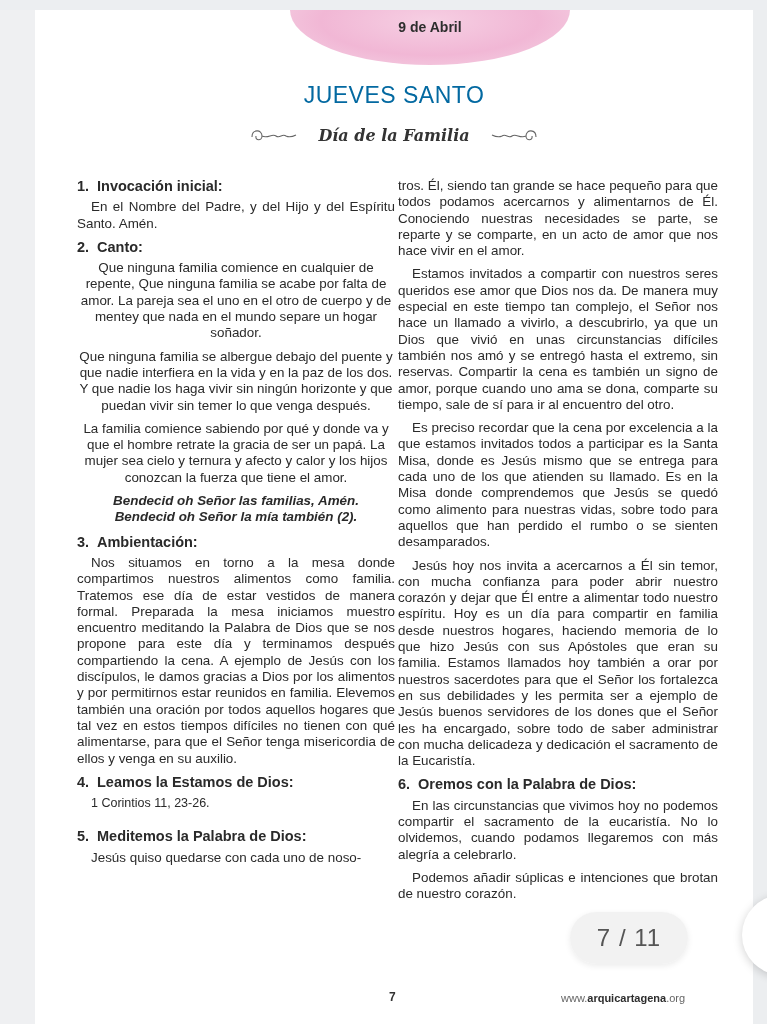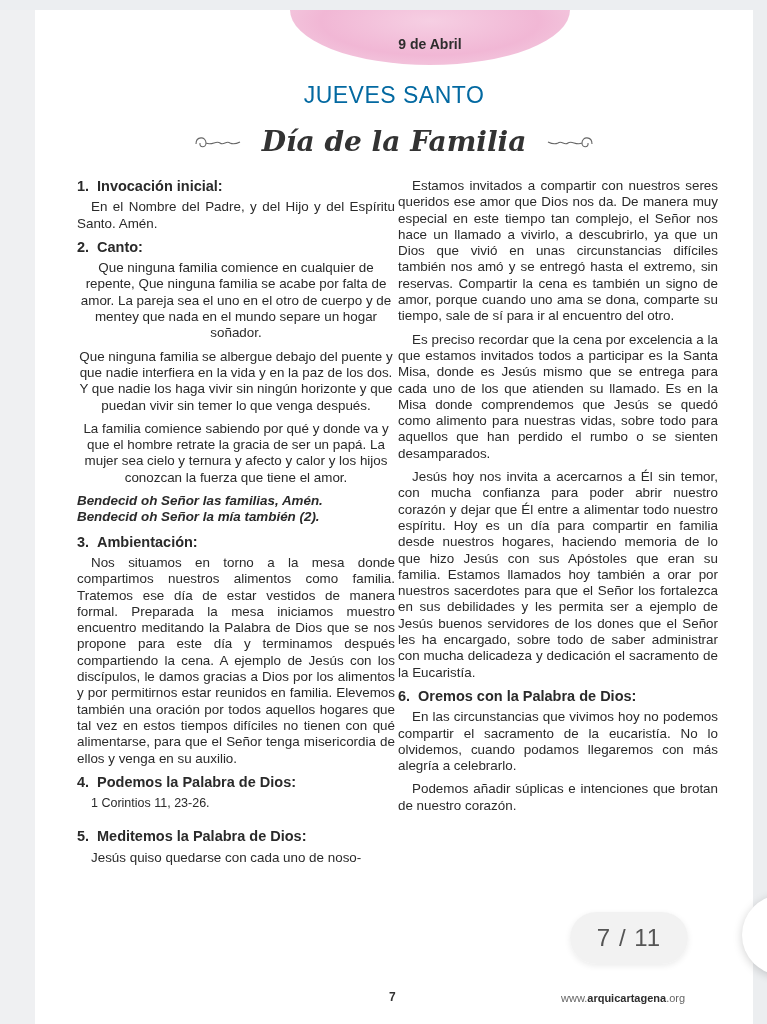--- a/index.html
+++ b/index.html
@@ -9,49 +9,49 @@
   .page {
     position: absolute; left: 35px; top: 10px; width: 718px; height: 1014px;
     background: #ffffff;
   }
   .date-banner {
     position: absolute; left: 255px; top: 0px; width: 280px; height: 55px;
     background: radial-gradient(ellipse at 50% 20%, #f6cfe3 0%, #f1b7d5 55%, #f5d6e6 100%);
     border-bottom-left-radius: 140px 55px; border-bottom-right-radius: 140px 55px;
   }
   .date-text {
-    position: absolute; left: 0; right: 0; top: 26px; text-align: center;
+    position: absolute; left: 0; right: 0; top: 9px; text-align: center;
     font-weight: bold; font-size: 14px; color: #2d2d2d;
   }
   .title {
     position: absolute; left: 0; width: 718px; top: 72px; text-align: center;
     font-weight: normal; font-size: 23px; letter-spacing: 0.5px; color: #0369a1;
   }
   .subtitle-row {
     position: absolute; left: 0; width: 718px; top: 115px; display: flex;
     justify-content: center; align-items: center; gap: 20px;
   }
   .subtitle {
     font-family: "DejaVu Serif", serif; font-style: italic; font-weight: bold;
-    font-size: 28px; color: #333;
+    font-size: 16px; color: #333;
   }
   .flourish { width: 48px; height: 20px; }
 
   .col {
     position: absolute; top: 168px; font-size: 13.4px; line-height: 16.3px; color: #2a2a2a;
   }
   .col.left { left: 42px; width: 318px; }
   .col.right { left: 363px; width: 320px; }
 
   .h { font-weight: bold; font-size: 14.5px; margin: 0 0 5px 0; display: flex; gap: 6px; }
   .h .num { width: 14px; }
   .p { text-align: justify; text-indent: 14px; margin-bottom: 7px; }
   .p.noindent { text-indent: 0; }
   .song { text-align: center; margin-bottom: 7px; }
-  .chorus { font-weight: bold; font-style: italic; text-align: left; margin-bottom: 8px; }
+  .chorus { font-weight: bold; font-style: italic; text-align: center; margin-bottom: 8px; }
   .ref { padding-left: 14px; font-size: 12.5px; margin-bottom: 17px; }
 
   .page-num {
     position: absolute; left: 354px; top: 980px; font-weight: bold; font-size: 12px; color: #333;
   }
   .site {
     position: absolute; left: 526px; top: 982px; font-size: 11px; color: #666;
   }
   .site b { color: #2d2d2d; }
 
@@ -115,32 +115,33 @@
     </div>
 
     <div class="h">
       <span class="num">3.</span>
       <span>Ambientación:</span>
     </div>
     <p class="p">Nos situamos en torno a la mesa donde compartimos nuestros alimentos como familia. Tratemos ese día de estar vestidos de manera formal. Preparada la mesa iniciamos muestro encuentro meditando la Palabra de Dios que se nos propone para este día y terminamos después compartiendo la cena. A ejemplo de Jesús con los discípulos, le damos gracias a Dios por los alimentos y por permitirnos estar reunidos en familia. Elevemos también una oración por todos aquellos hogares que tal vez en estos tiempos difíciles no tienen con qué alimentarse, para que el Señor tenga misericordia de ellos y venga en su auxilio.</p>
 
     <div class="h">
       <span class="num">4.</span>
-      <span>Podemos la Palabra de Dios:</span>
+      <span>Leamos la Estamos de Dios:</span>
     </div>
     <p class="ref">1 Corintios  11, 23-26.</p>
 
     <div class="h">
       <span class="num">5.</span>
       <span>Meditemos la Palabra de Dios:</span>
     </div>
     <p class="p">Jesús quiso quedarse con cada uno de noso-</p>
   </div>
 
   <div class="col right">
+    <p class="p noindent">tros. Él, siendo tan grande se hace pequeño para que todos podamos acercarnos y alimentarnos de Él. Conociendo nuestras necesidades se parte, se reparte y se comparte, en un acto de amor que nos hace vivir en el amor.</p>
     <p class="p">Estamos invitados a compartir con nuestros seres queridos ese amor que Dios nos da. De manera muy especial en este tiempo tan complejo, el Señor nos hace un llamado a vivirlo, a descubrirlo, ya que un Dios que vivió en unas circunstancias difíciles también nos amó y se entregó hasta el extremo, sin reservas. Compartir la cena es también un signo de amor, porque cuando uno ama se dona, comparte su tiempo, sale de sí para ir al encuentro del otro.</p>
     <p class="p">Es preciso recordar que la cena por excelencia a la que estamos invitados todos a participar es la Santa Misa, donde es Jesús mismo que se entrega para cada uno de los que atienden su llamado. Es en la Misa donde comprendemos que Jesús se quedó como alimento para nuestras vidas, sobre todo para aquellos que han perdido el rumbo o se sienten desamparados.</p>
     <p class="p">Jesús hoy nos invita a acercarnos a Él sin temor, con mucha confianza para poder abrir nuestro corazón y dejar que Él entre a alimentar todo nuestro espíritu. Hoy es un día para compartir en familia desde nuestros hogares, haciendo memoria de lo que hizo Jesús con sus Apóstoles que eran su familia. Estamos llamados hoy también a orar por nuestros sacerdotes para que el Señor los fortalezca en sus debilidades y les permita ser a ejemplo de Jesús buenos servidores de los dones que el Señor les ha encargado, sobre todo de saber administrar con mucha delicadeza y dedicación el sacramento de la Eucaristía.</p>
 
     <div class="h">
       <span class="num">6.</span>
       <span>Oremos con la Palabra de Dios:</span>
     </div>
     <p class="p">En las circunstancias que vivimos hoy no podemos compartir el sacramento de la eucaristía. No lo olvidemos, cuando podamos llegaremos con más alegría a celebrarlo.</p>
     <p class="p">Podemos añadir súplicas e intenciones que brotan de nuestro corazón.</p>

